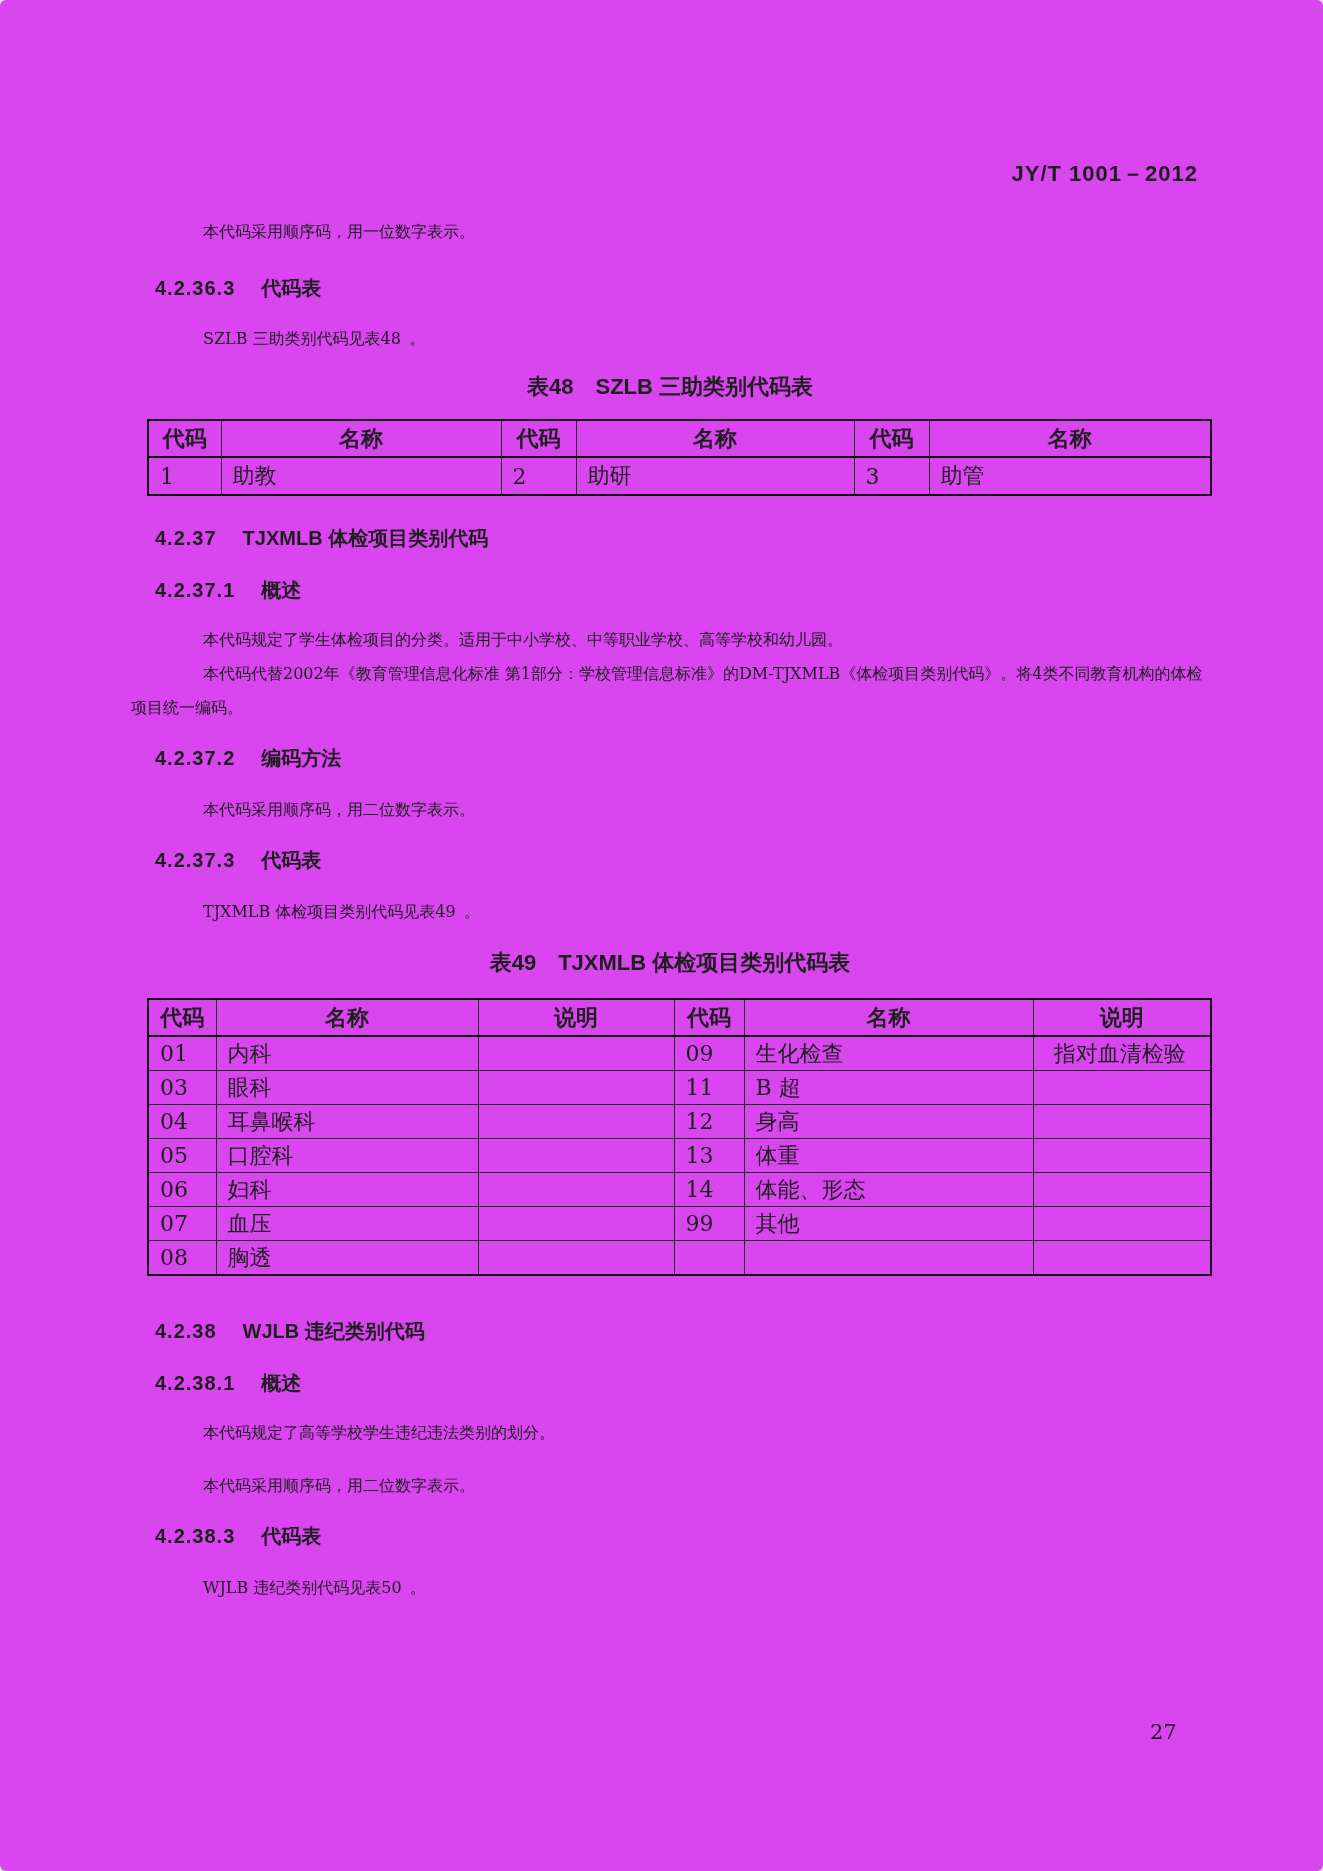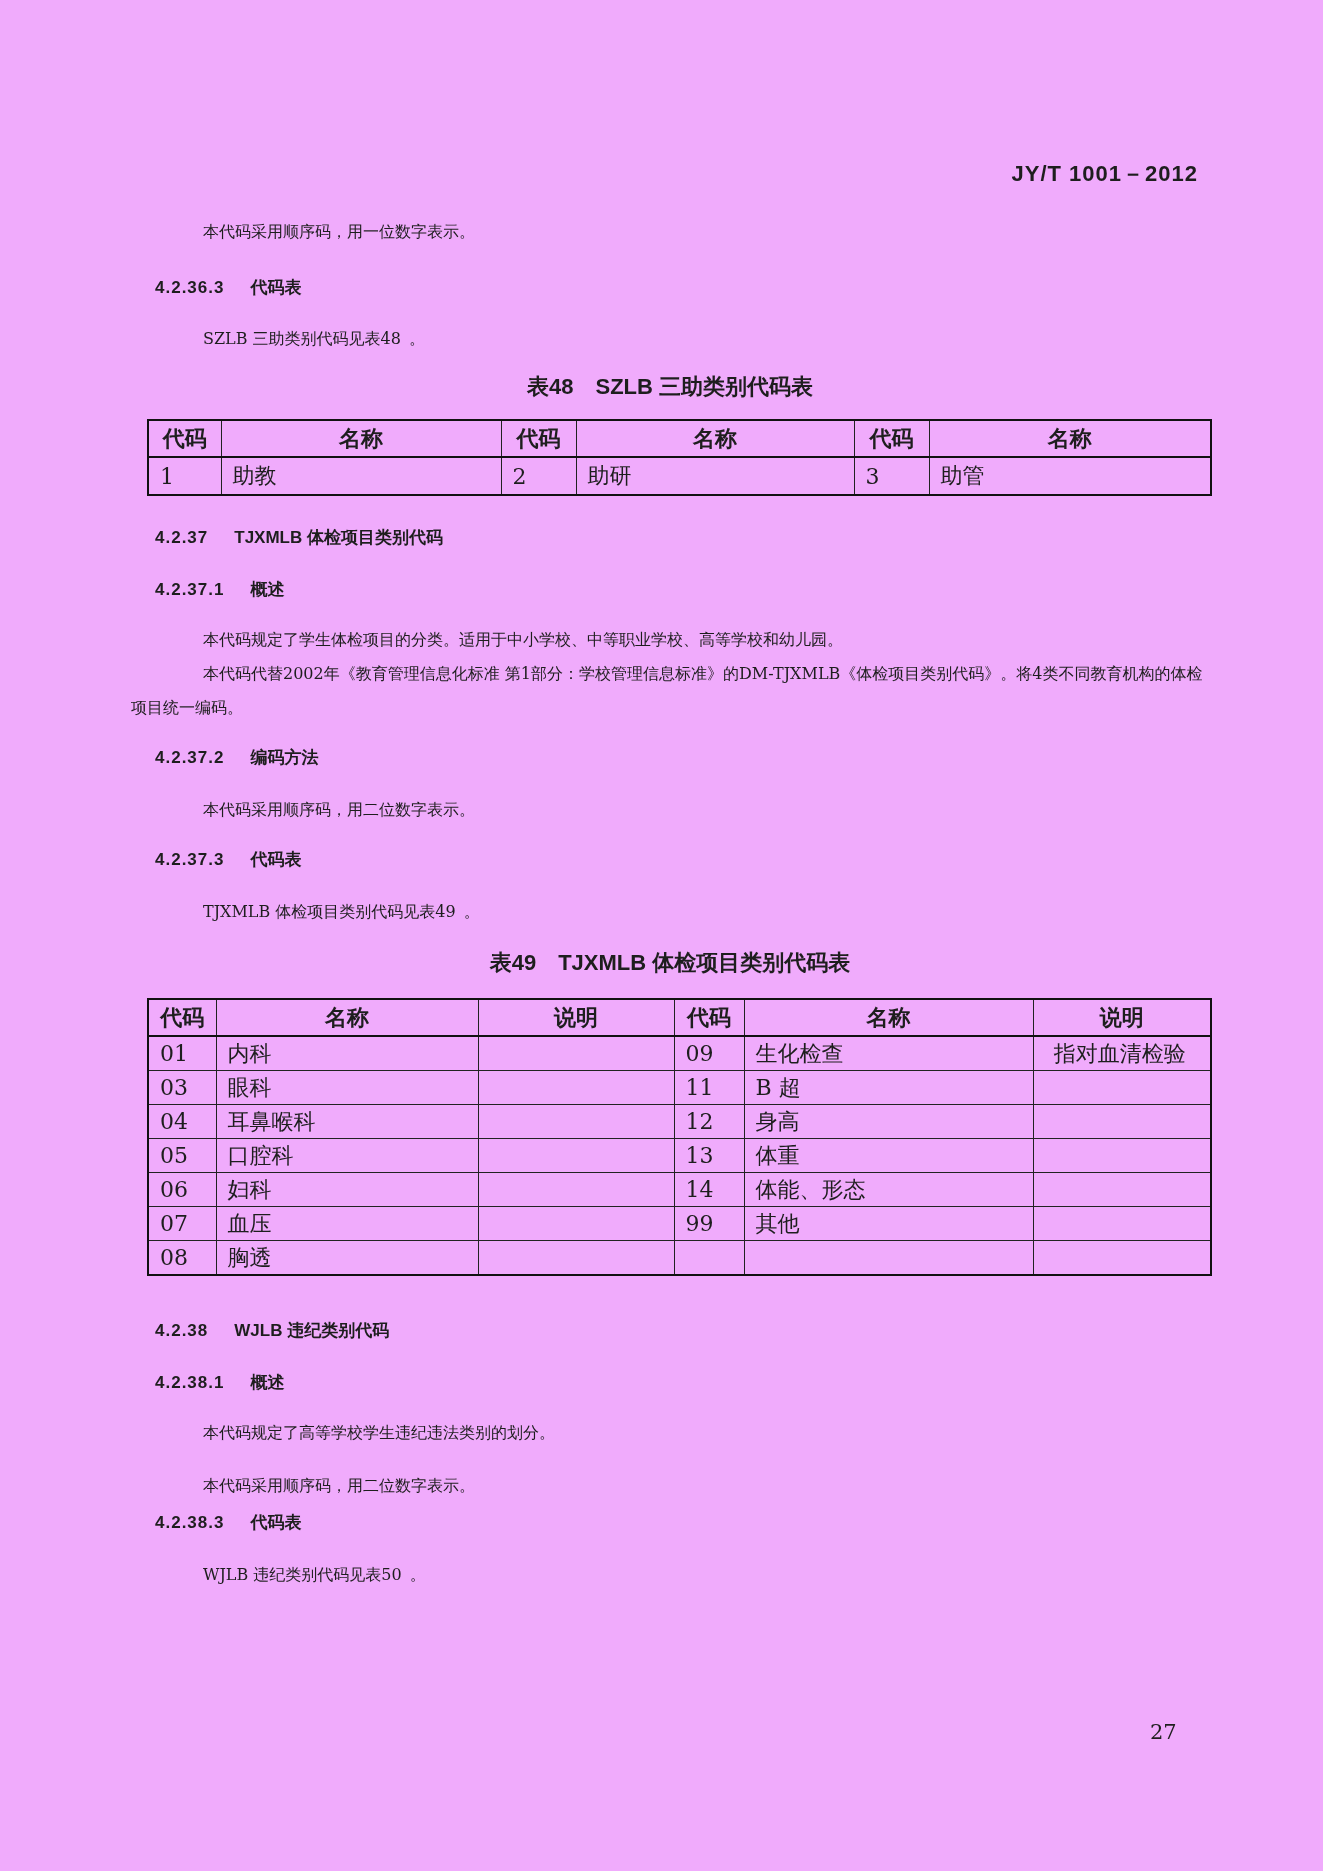--- a/index.html
+++ b/index.html
@@ -1,38 +1,39 @@
 <!DOCTYPE html>
 <html><head>
 <meta charset="utf-8">
 <style>
   html,body { margin:0; padding:0; background:#e8e8e8; }
   .page {
     position:relative;
     width:1323px; height:1871px;
-    background:#f0abfc;
+    background:#d946ef;
     color:#1e1e1e;
     font-family:"DejaVu Serif","Liberation Serif",serif;
     overflow:hidden;
     margin:0 auto;
+    border-radius:6px;
   }
   .doc-code {
     position:absolute; top:159px; right:125px;
     font-family:"Liberation Sans","DejaVu Sans",sans-serif;
     font-weight:bold; font-size:22px; letter-spacing:1px;
   }
   .content { position:absolute; left:131px; top:0; width:1078px; }
   p.body {
     margin:0; font-size:16px; line-height:34px;
     text-indent:72px;
   }
   h3.heading {
     margin:0 0 0 24px;
     font-family:"Liberation Sans","DejaVu Sans",sans-serif;
-    font-weight:bold; font-size:17px; line-height:30px;
+    font-weight:bold; font-size:20px; line-height:30px;
   }
   .hnum { letter-spacing:1px; }
   .htitle { margin-left:26px; }
   .tcaption {
     font-family:"Liberation Sans","DejaVu Sans",sans-serif;
     font-weight:bold; font-size:22px; line-height:30px;
     text-align:center; margin:0;
   }
   table {
     border-collapse:collapse; table-layout:fixed;
@@ -220,21 +221,21 @@
 
     <h3 class="heading" style="margin-top:22px">
       <span class="hnum">4.2.38.1</span><span class="htitle">概述</span>
     </h3>
 
     <p class="body" style="margin-top:18px">本代码规定了高等学校学生违纪违法类别的划分。</p>
 
 
     <p class="body" style="margin-top:19px">本代码采用顺序码，用二位数字表示。</p>
 
-    <h3 class="heading" style="margin-top:5px">
+    <h3 class="heading" style="margin-top:18px">
       <span class="hnum">4.2.38.3</span><span class="htitle">代码表</span>
     </h3>
 
     <p class="body" style="margin-top:20px">WJLB 违纪类别代码见表50 。</p>
 
   </main>
 
   <div class="page-num">27</div>
 
 </div>

